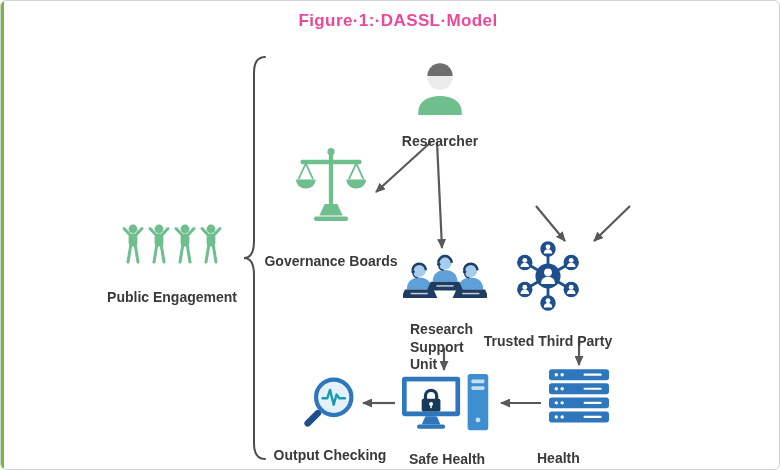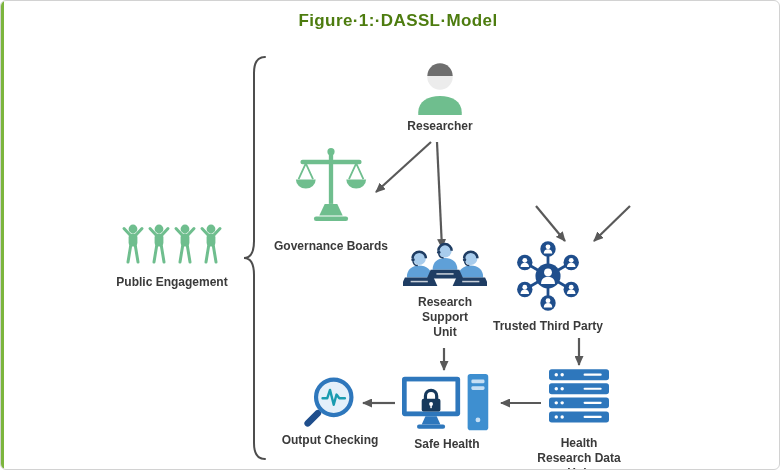--- a/index.html
+++ b/index.html
@@ -21,36 +21,35 @@
     background: #7CB53E;
   }
   .title {
     position: absolute;
     top: 10px; left: 0;
     width: 100%;
     text-align: center;
     font-size: 17px;
     font-weight: bold;
     letter-spacing: 0.4px;
-    color: #4d7c0f;
+    color: #ec4899;
     padding-left: 16px;
   }
   .node {
     position: absolute;
     display: flex;
     flex-direction: column;
     align-items: center;
   }
   .node .label {
-    font-size: 12px;
+    font-size: 14px;
     font-weight: bold;
     color: #3a3a3a;
-    text-align: center;
     line-height: 1.25;
-    margin-top: 0;
+    margin-top: 14px;
   }
   .nowrap { white-space: nowrap; }
   .arrows, .brace {
     position: absolute;
     pointer-events: none;
   }
   .crowd circle, .crowd rect { fill: #6FBE8E; }
   .crowd path { stroke: #6FBE8E; stroke-width: 3; stroke-linecap: round; fill: none; }
   .scales .solid { fill: #6FBE8E; }
   .scales .line { stroke: #6FBE8E; stroke-width: 2; fill: none; }
@@ -130,21 +129,21 @@
         <path class="solid" d="M57,36 a11,10 0 0 0 22,0 z"></path>
         <path class="solid" d="M33,63 h14 l6,13 h-26 z"></path>
         <rect class="solid" x="21" y="77" width="38" height="5" rx="2.5"></rect>
       </svg>
     </span>
     <div class="label nowrap">Governance Boards</div>
   </div>
 
 
 
-  <div class="node" style="left:400px; top:240px; width:88px;">
+  <div class="node" style="left:400px; top:252px; width:88px;">
     <span class="icon">
       <svg width="84" height="50" viewBox="0 0 88 52">
 
         <path d="M4,38 c0,-8.5 5.5,-12.5 13,-12.5 c7.5,0 13,4 13,12.5 z" fill="#5FA0D8"></path>
         <circle cx="17" cy="18" r="7" fill="#A8CCEC"></circle>
         <path d="M10,18 a7,7 0 0 1 14,0" stroke="#1F3D63" stroke-width="2.6" fill="none"></path>
         <circle cx="10.5" cy="19.5" r="1.8" fill="#1F3D63"></circle>
         <path d="M10.5,21 q0.5,4.5 5,4.5" stroke="#1F3D63" stroke-width="1.6" fill="none"></path>
         <path d="M2,38 h30 l4,9 h-38 z" fill="#1F3D63"></path>
         <rect x="8" y="41.5" width="18" height="1.6" fill="#ffffff" opacity="0.75"></rect>

